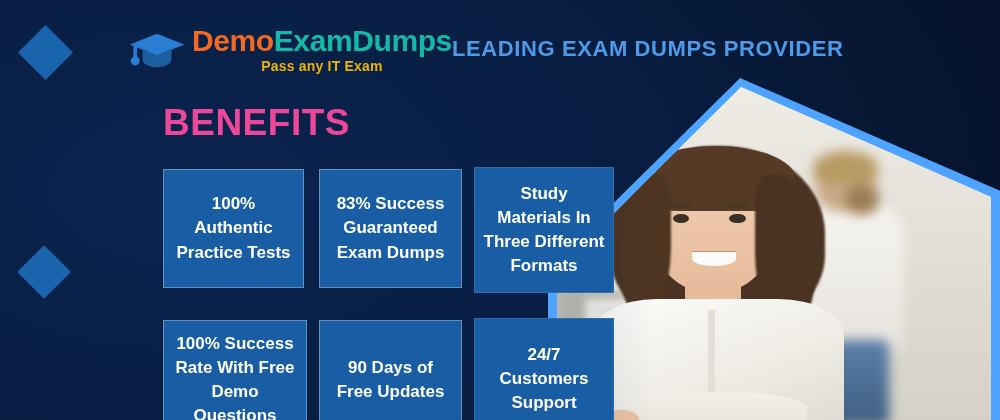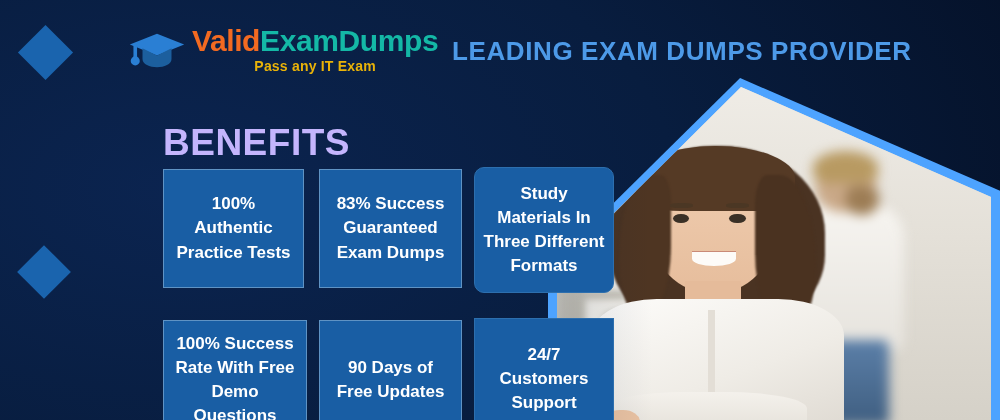--- a/index.html
+++ b/index.html
@@ -278,36 +278,36 @@
     font-size: 14px;
     font-weight: bold;
     color: #eab308;
     text-align: center;
     letter-spacing: 0.2px;
   }
   .tagline-headline {
     position: absolute;
     left: 452px;
     top: 36px;
-    font-size: 26px;
+    font-size: 22px;
     font-weight: bold;
     letter-spacing: 0.6px;
     color: #4d9ae8;
     white-space: nowrap;
   }
 
   
   .benefits-title {
     position: absolute;
     left: 163px;
-    top: 122px;
+    top: 102px;
     font-size: 37px;
     font-weight: bold;
     letter-spacing: 0.5px;
-    color: #c4b5fd;
+    color: #ec4899;
   }
 
   
   .card {
     position: absolute;
     background: #195ea4;
     border: 1px solid #5f93c4;
     box-sizing: border-box;
     display: flex;
     align-items: center;
@@ -315,21 +315,21 @@
     text-align: center;
     color: #ffffff;
     font-size: 17px;
     font-weight: bold;
     line-height: 1.42;
     padding: 6px 8px;
     z-index: 5;
   }
   .card-1 { left: 163px; top: 169px; width: 141px; height: 119px; }
   .card-2 { left: 319px; top: 169px; width: 143px; height: 119px; }
-  .card-3 { left: 474px; top: 167px; width: 140px; height: 126px; border-color: #2d6fae; border-radius: 10px; }
+  .card-3 { left: 474px; top: 167px; width: 140px; height: 126px; border-color: #2d6fae; }
   .card-4 { left: 163px; top: 320px; width: 144px; height: 120px; }
   .card-5 { left: 319px; top: 320px; width: 143px; height: 120px; }
   .card-6 { left: 474px; top: 318px; width: 140px; height: 122px; border-color: #2d6fae; }
 </style>
 </head>
 <body>
 
 <div class="banner">
 
   <div class="bg-wash"></div>
@@ -377,21 +377,21 @@
   </div>
 
   <div class="logo">
     <svg class="cap-icon" viewBox="0 0 64 48">
       <path d="M32 6 L62 18 L32 30 L2 18 Z" fill="#2a7fd4"></path>
       <path d="M16 22 L16 34 C16 40 24 43 32 43 C40 43 48 40 48 34 L48 22 L32 30 Z" fill="#1c5f9e"></path>
       <path d="M8 20 L8 32" stroke="#2a7fd4" stroke-width="4" fill="none" stroke-linecap="round"></path>
       <circle cx="8" cy="36" r="5" fill="#2a7fd4"></circle>
     </svg>
     <div class="logo-text">
-      <div class="logo-title"><span class="logo-valid">Valid</span><span class="logo-examdumps">ExamDumps</span></div>
+      <div class="logo-title"><span class="logo-valid">Demo</span><span class="logo-examdumps">ExamDumps</span></div>
       <div class="logo-tagline">Pass any IT Exam</div>
     </div>
   </div>
 
   <div class="tagline-headline">LEADING EXAM DUMPS PROVIDER</div>
 
   <div class="benefits-title">BENEFITS</div>
 
   <div class="card card-1">100% Authentic Practice Tests</div>
   <div class="card card-2">83% Success Guaranteed Exam Dumps</div>

